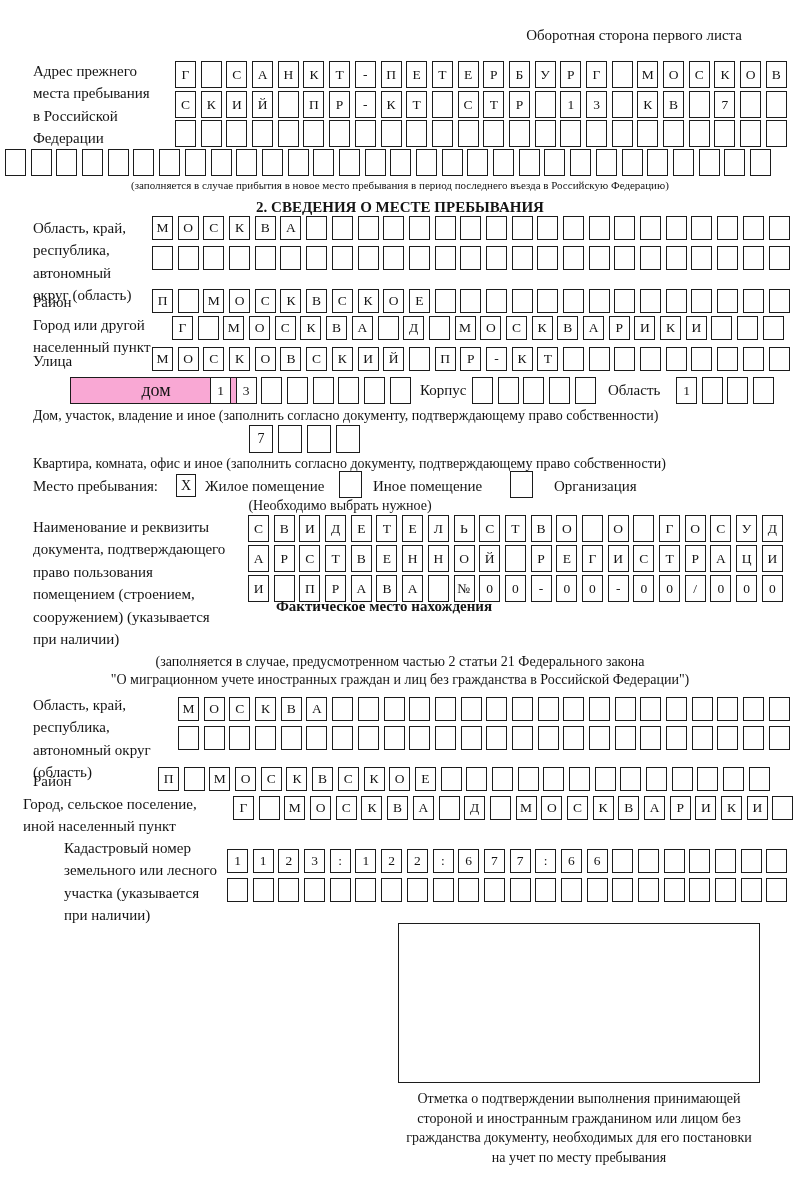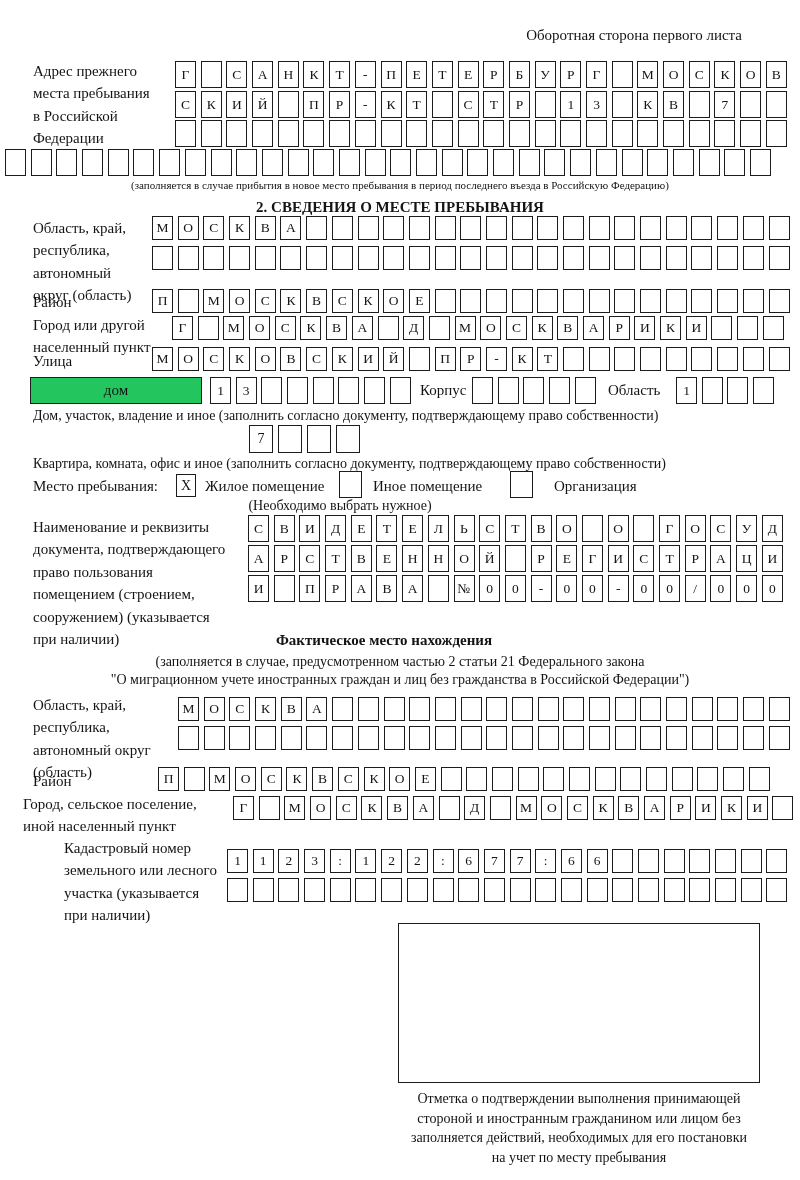--- a/index.html
+++ b/index.html
@@ -12,21 +12,21 @@
   .bold{font-weight:bold;}
   .center{text-align:center;}
   .cells{position:absolute;display:flex;gap:4.7px;}
   .cell{width:21px;height:24px;box-sizing:border-box;border:1.5px solid #1c1c1c;
         display:inline-flex;align-items:center;justify-content:center;
         font-size:13.5px;background:#fff;}
   .tall .cell{height:27px;}
   .big{gap:5px;}
   .big .cell{width:24px;height:28px;font-size:14px;}
   .widebox{position:absolute;box-sizing:border-box;border:1.5px solid #1c1c1c;
-        display:flex;align-items:center;justify-content:center;font-size:15px;background:#22c55e;}
+        display:flex;align-items:center;justify-content:center;font-size:18px;background:#f9a8d4;margin-left:40px;}
   .checkbox{position:absolute;box-sizing:border-box;border:1.5px solid #1c1c1c;
         display:flex;align-items:center;justify-content:center;font-size:14px;background:#fff;}
   .stamp-box{position:absolute;box-sizing:border-box;border:1.6px solid #1c1c1c;background:#fff;}
 </style>
 </head>
 <body>
 
 <div class="page">
 
   <div class="abs lbl" style="top:24px;right:58px;">Оборотная сторона первого листа</div>
@@ -417,21 +417,21 @@
       <span class="cell">0</span>
       <span class="cell">-</span>
       <span class="cell">0</span>
       <span class="cell">0</span>
       <span class="cell">/</span>
       <span class="cell">0</span>
       <span class="cell">0</span>
       <span class="cell">0</span>
     </div>
 
-  <div class="abs lbl bold center" style="left:0;top:629px;width:768px;">Фактическое место нахождения</div>
+  <div class="abs lbl bold center" style="left:0;top:595px;width:768px;">Фактическое место нахождения</div>
   <div class="abs note center" style="left:0;top:654px;width:800px;">(заполняется в случае, предусмотренном частью 2 статьи 21 Федерального закона</div>
   <div class="abs note center" style="left:0;top:672px;width:800px;">"О миграционном учете иностранных граждан и лиц без гражданства в Российской Федерации")</div>
 
   <div class="abs" style="left:33px;top:694px;">
     <div class="lbl">Область, край,</div>
     <div class="lbl">республика,</div>
     <div class="lbl">автономный округ</div>
     <div class="lbl">(область)</div>
   </div>
   <div class="cells" style="left:178px;top:697px;">
@@ -596,17 +596,17 @@
       <span class="cell"></span>
       <span class="cell"></span>
       <span class="cell"></span>
       <span class="cell"></span>
     </div>
 
   <div class="stamp-box" style="left:398px;top:923px;width:362px;height:160px;"></div>
   <div class="abs" style="left:390px;top:1089px;width:378px;">
     <div class="note center" style="white-space:normal;line-height:19.5px;">Отметка о подтверждении выполнения принимающей</div>
     <div class="note center" style="white-space:normal;line-height:19.5px;">стороной и иностранным гражданином или лицом без</div>
-    <div class="note center" style="white-space:normal;line-height:19.5px;">заполняется действий, необходимых для его постановки</div>
+    <div class="note center" style="white-space:normal;line-height:19.5px;">гражданства документу, необходимых для его постановки</div>
     <div class="note center" style="white-space:normal;line-height:19.5px;">на учет по месту пребывания</div>
   </div>
 
 </div>
 
 </body></html>

